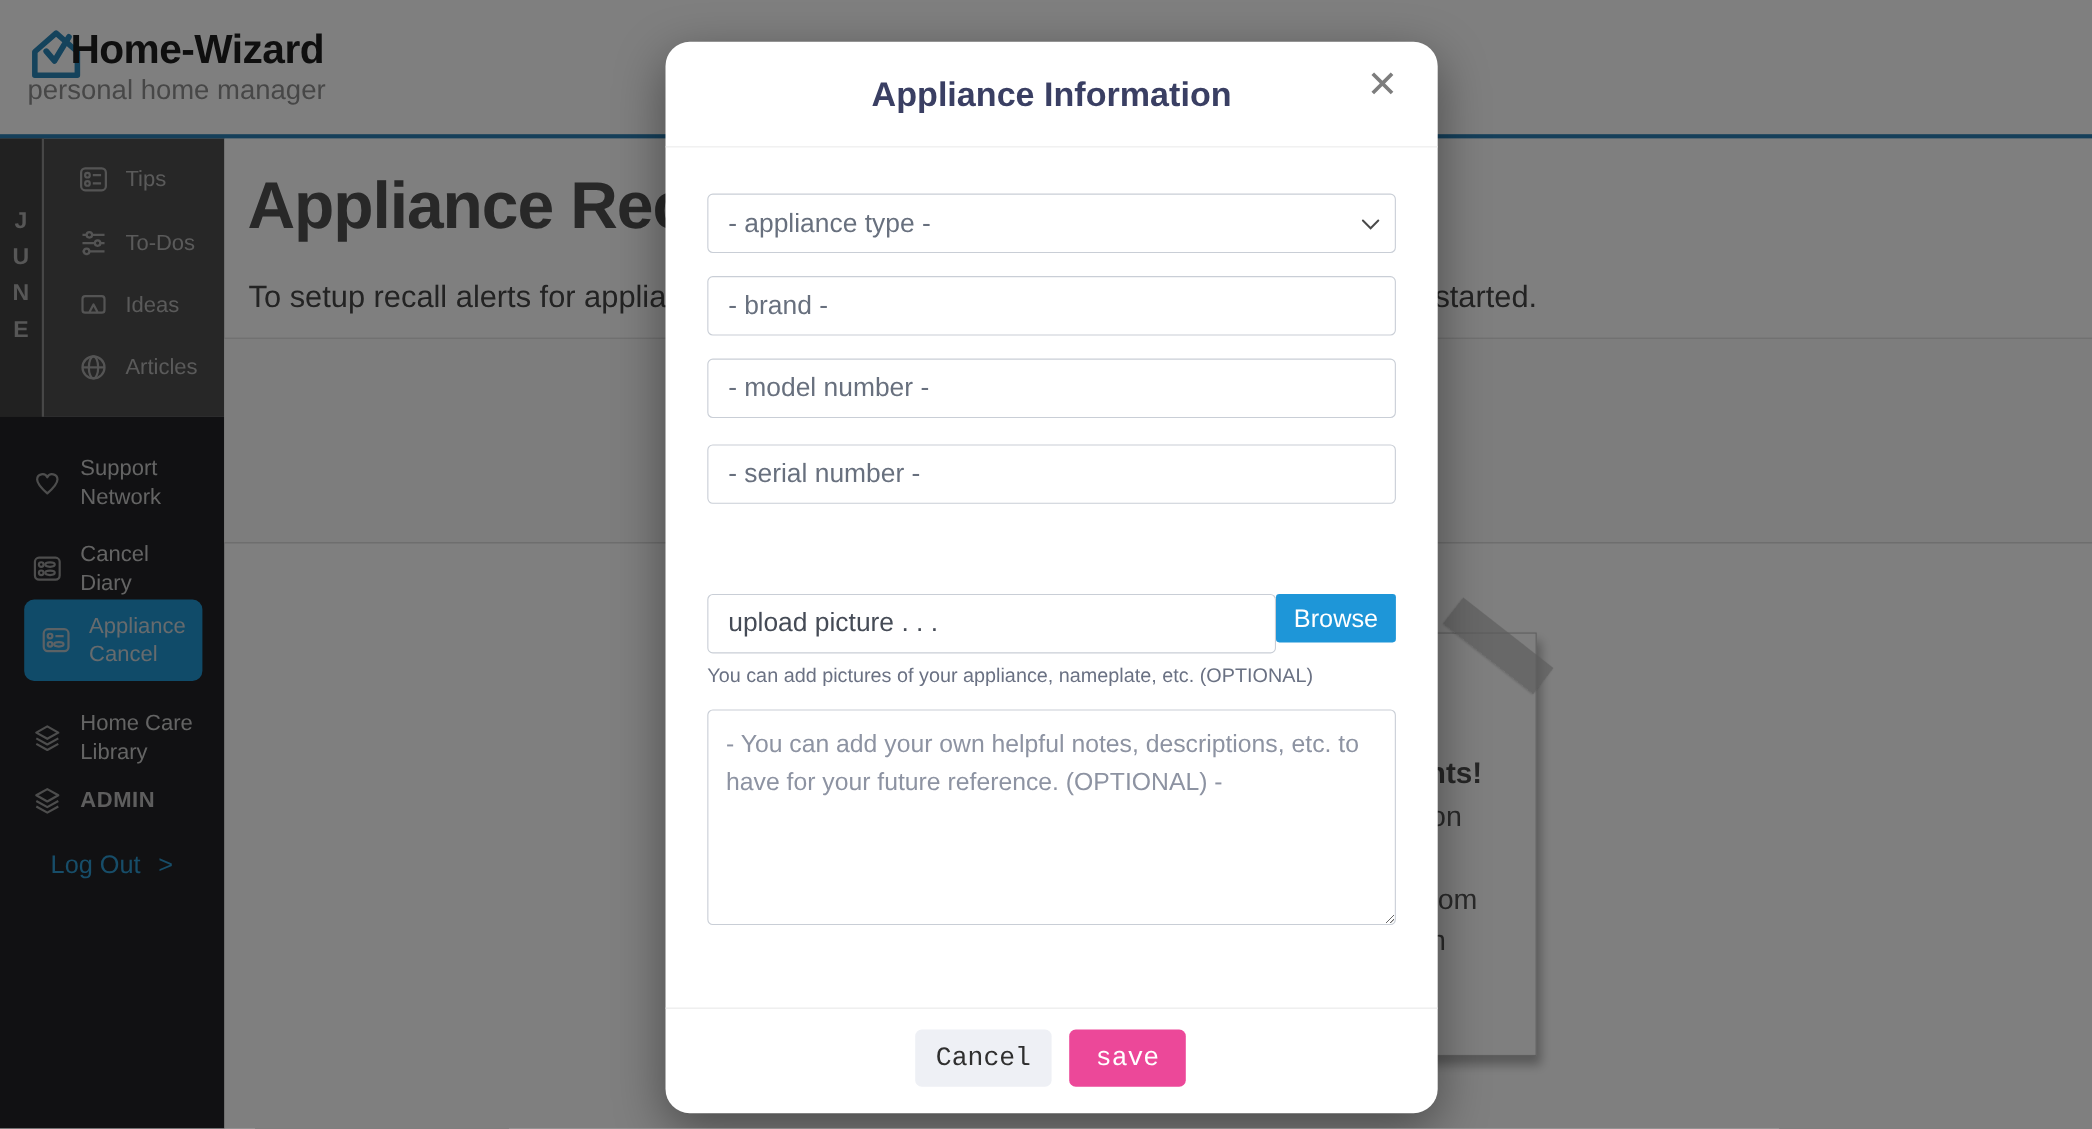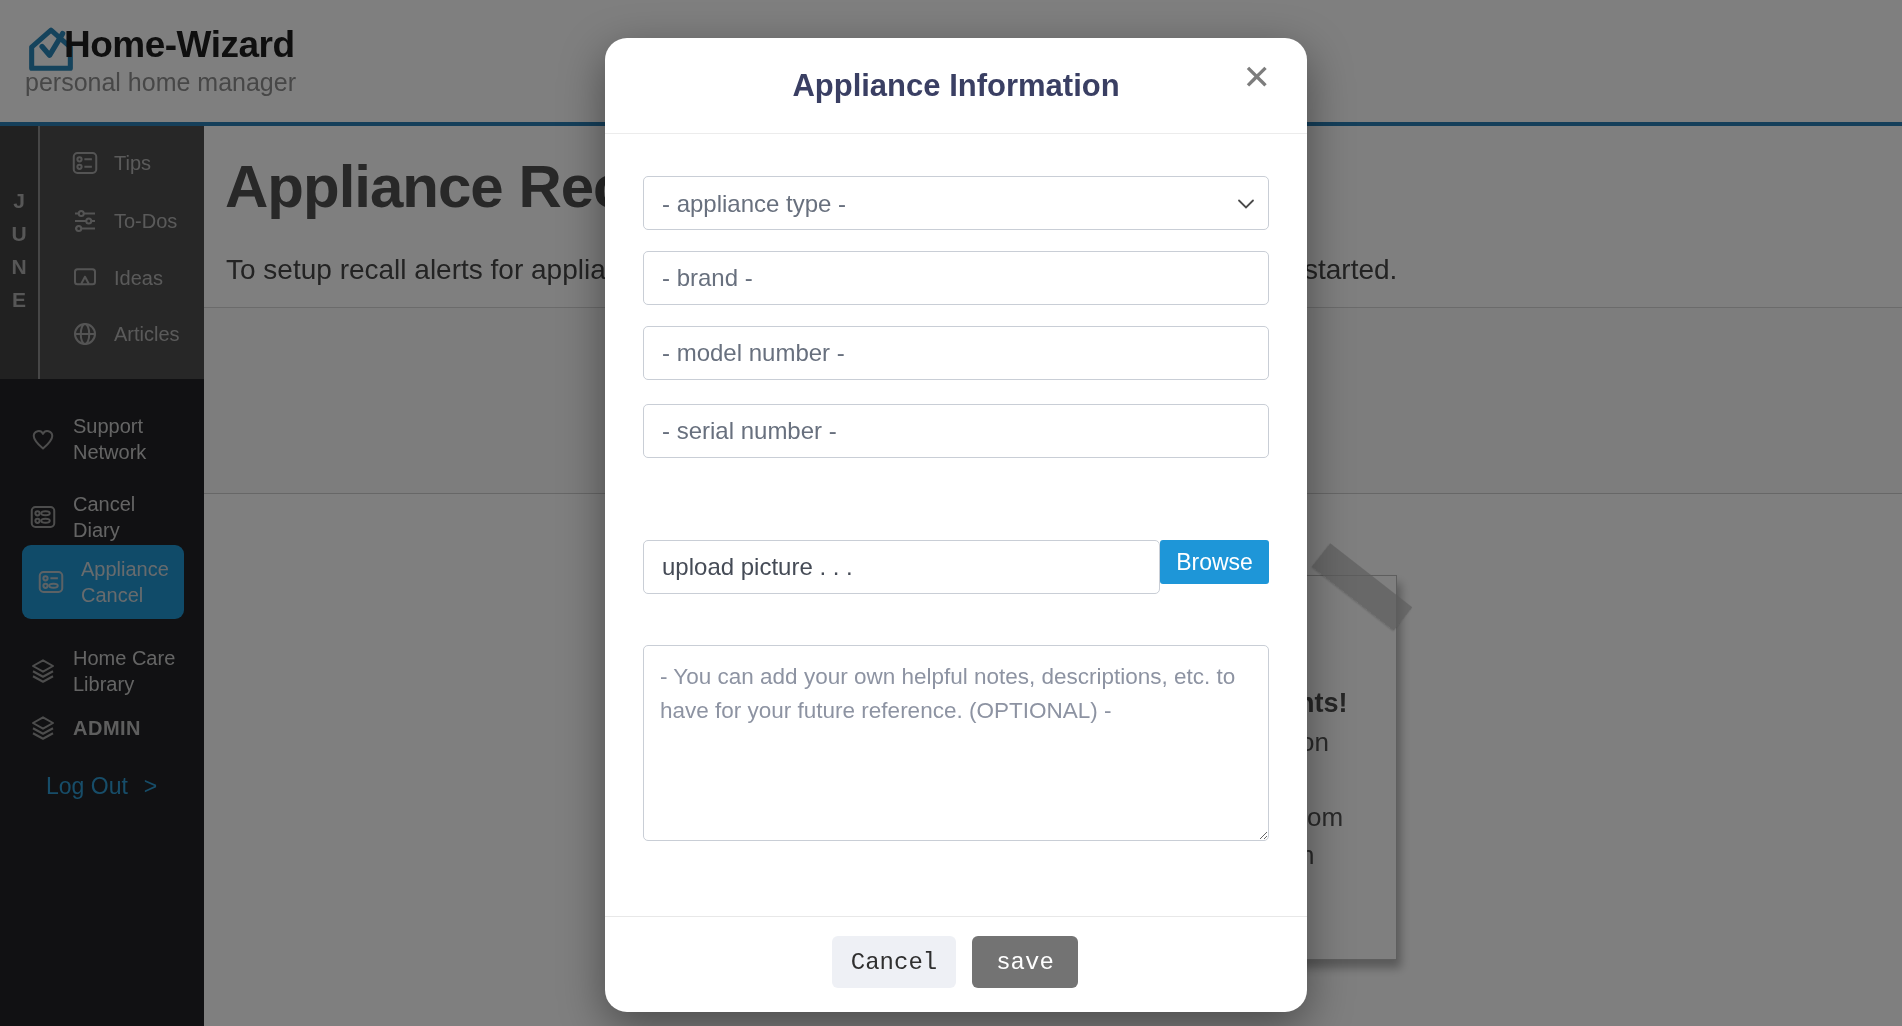--- a/index.html
+++ b/index.html
@@ -74,21 +74,21 @@
                 font-size:23px; border:none; border-radius:3px; cursor:pointer; font-family:"Liberation Sans",sans-serif; }
   .upload-help { position:absolute; left:38px; top:566px; font-size:18px; color:#6a7183; }
   .notes { position:absolute; left:38px; top:607px; width:626px; height:196px; border:1px solid #c9ced6; border-radius:5px;
            font-family:"Liberation Sans",sans-serif; font-size:22.5px; line-height:34px; color:#68707e; padding:14px 16px;
            resize:both; outline:none; }
   .notes::placeholder { color:#8d93a2; opacity:1; }
   .modal-hr-bottom { position:absolute; left:0; top:878px; width:100%; height:1px; background:#e8e8e8; }
   .btn { position:absolute; top:898px; height:52px; border:none; border-radius:6px; font-size:24px; cursor:pointer;
          font-family:Liberation Mono, monospace; }
   .btn-cancel { left:227px; width:124px; background:#eef0f5; color:#2f2f2f; }
-  .btn-save { left:367px; width:106px; background:#737373; color:#fff; }
+  .btn-save { left:367px; width:106px; background:#ec4899; color:#fff; }
 
   svg { display:block; }
 </style>
 </head>
 <body>
 
 <div class="stage">
 
   <div class="header">
     <span class="logo-icon">
@@ -267,20 +267,21 @@
         <polyline points="2,2.5 9,9.5 16,2.5"></polyline>
       </svg>
     </span>
 
     <input class="fld f-brand" type="text" placeholder="- brand -" style="">
     <input class="fld f-model" type="text" placeholder="- model number -" style="">
     <input class="fld f-serial" type="text" placeholder="- serial number -" style="">
 
     <input class="fld f-upload" type="text" placeholder="upload picture . . ." style="">
     <button class="browse-btn">Browse</button>
+    <div class="upload-help">You can add pictures of your appliance, nameplate, etc. (OPTIONAL)</div>
 
     <textarea class="notes" placeholder="- You can add your own helpful notes, descriptions, etc. to have for your future reference. (OPTIONAL) -" style=""></textarea>
 
     <div class="modal-hr-bottom"></div>
     <button class="btn btn-cancel">Cancel</button>
     <button class="btn btn-save">save</button>
   </div>
 
 </div>
 

